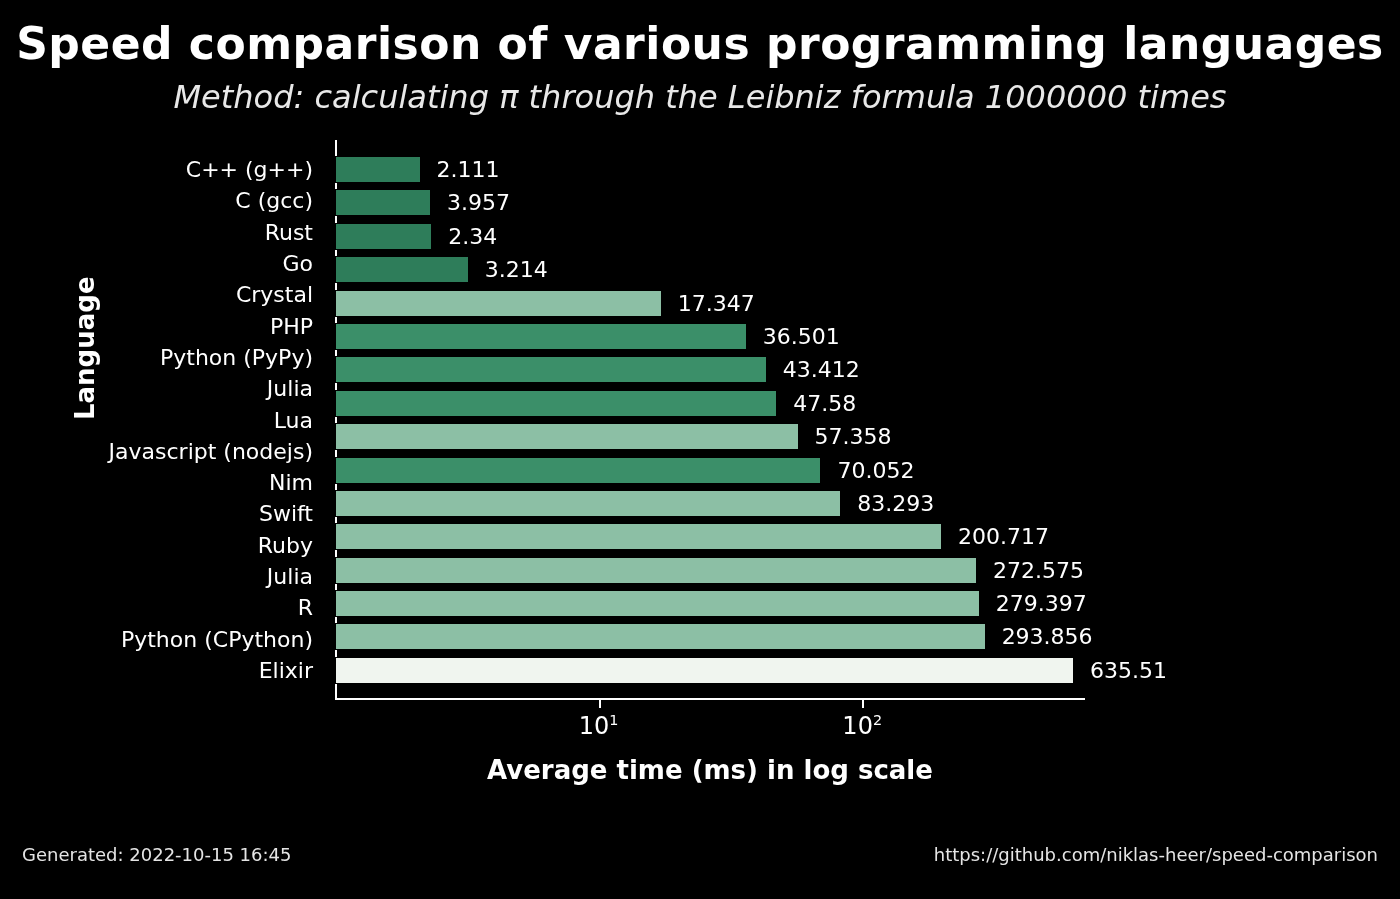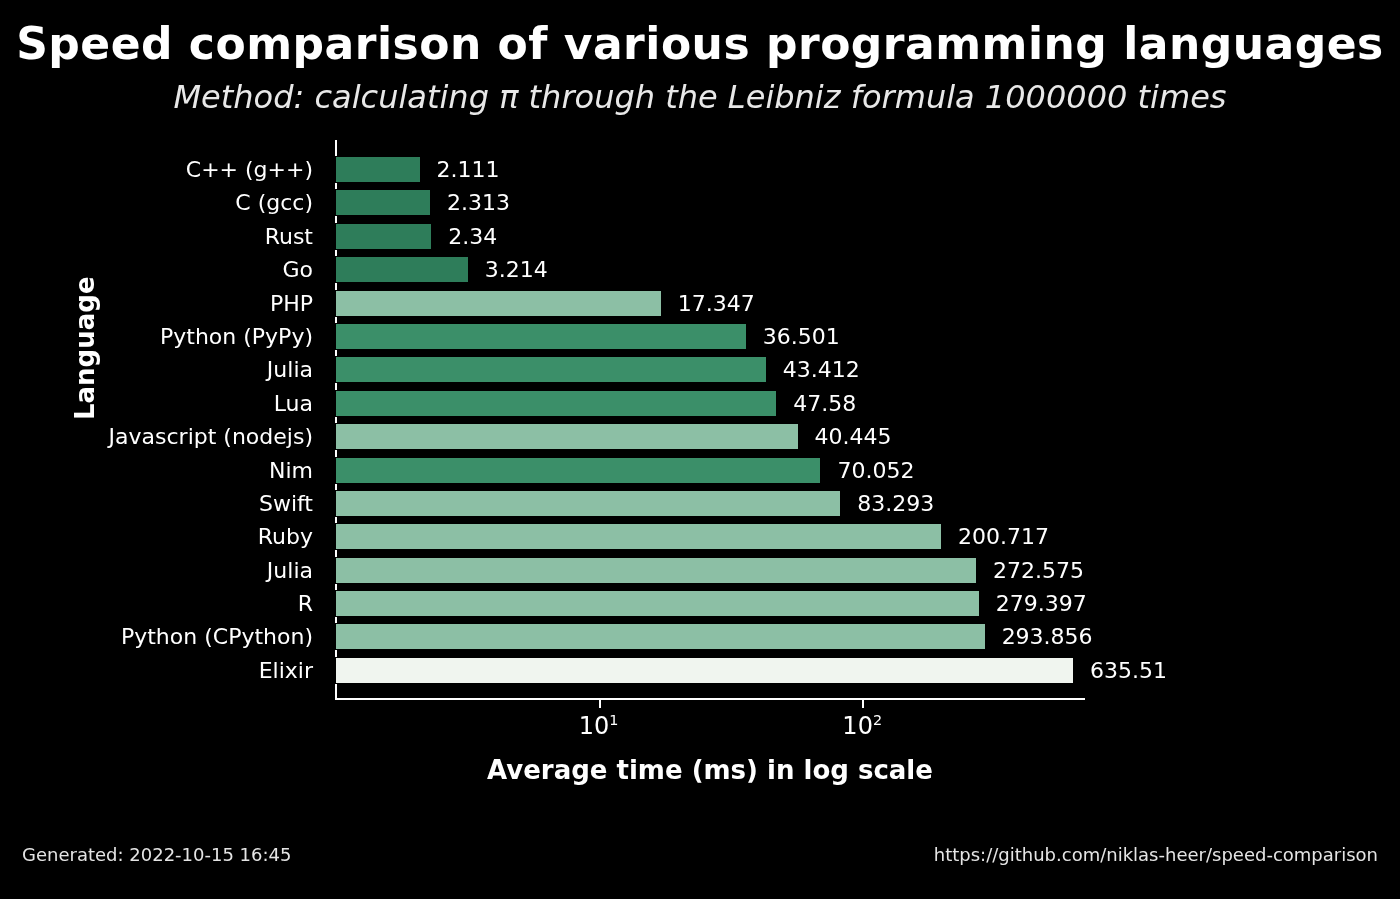--- a/index.html
+++ b/index.html
@@ -35,20 +35,21 @@
   <div class="title">Speed comparison of various programming languages</div>
   <div class="subtitle">Method: calculating π through the Leibniz formula 1000000 times</div>
 
   <div class="ylabel">Language</div>
 
   <div class="catlabels" id="catlabels">
       <div class="cat">C++ (g++)</div>
       <div class="cat">C (gcc)</div>
       <div class="cat">Rust</div>
       <div class="cat">Go</div>
+      <div class="cat">Crystal</div>
       <div class="cat">PHP</div>
       <div class="cat">Python (PyPy)</div>
       <div class="cat">Julia</div>
       <div class="cat">Lua</div>
       <div class="cat">Javascript (nodejs)</div>
       <div class="cat">Nim</div>
       <div class="cat">Swift</div>
       <div class="cat">Ruby</div>
       <div class="cat">Julia</div>
       <div class="cat">R</div>
@@ -59,21 +60,21 @@
   <div class="plot" id="plot">
     <div class="axis-line yaxis"></div>
     <div class="axis-line xaxis"></div>
     <div class="bars" id="bars">
         <div class="row">
           <div class="bar c0" style="width: 85.5388px;"></div>
           <div class="val" style="left: 85.5388px;">2.111</div>
         </div>
         <div class="row">
           <div class="bar c0" style="width: 96.0008px;"></div>
-          <div class="val" style="left: 96.0008px;">2.313</div>
+          <div class="val" style="left: 96.0008px;">3.957</div>
         </div>
         <div class="row">
           <div class="bar c0" style="width: 97.3295px;"></div>
           <div class="val" style="left: 97.3295px;">2.34</div>
         </div>
         <div class="row">
           <div class="bar c0" style="width: 133.663px;"></div>
           <div class="val" style="left: 133.663px;">3.214</div>
         </div>
         <div class="row">
@@ -87,21 +88,21 @@
         <div class="row">
           <div class="bar c1" style="width: 431.692px;"></div>
           <div class="val" style="left: 431.692px;">43.412</div>
         </div>
         <div class="row">
           <div class="bar c1" style="width: 442.188px;"></div>
           <div class="val" style="left: 442.188px;">47.58</div>
         </div>
         <div class="row">
           <div class="bar c2" style="width: 463.585px;"></div>
-          <div class="val" style="left: 463.585px;">40.445</div>
+          <div class="val" style="left: 463.585px;">57.358</div>
         </div>
         <div class="row">
           <div class="bar c1" style="width: 486.474px;"></div>
           <div class="val" style="left: 486.474px;">70.052</div>
         </div>
         <div class="row">
           <div class="bar c2" style="width: 506.294px;"></div>
           <div class="val" style="left: 506.294px;">83.293</div>
         </div>
         <div class="row">

